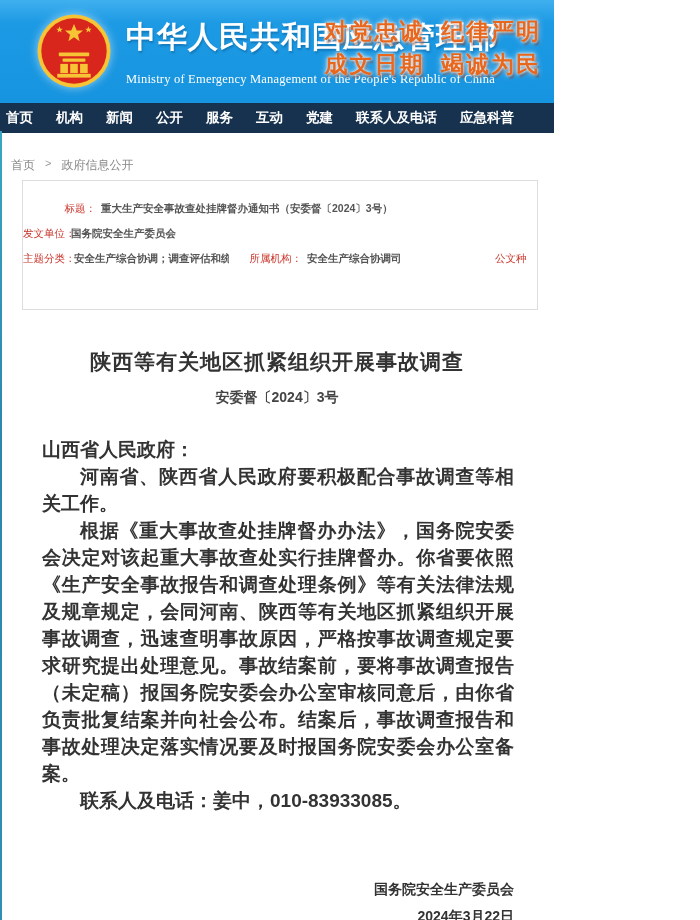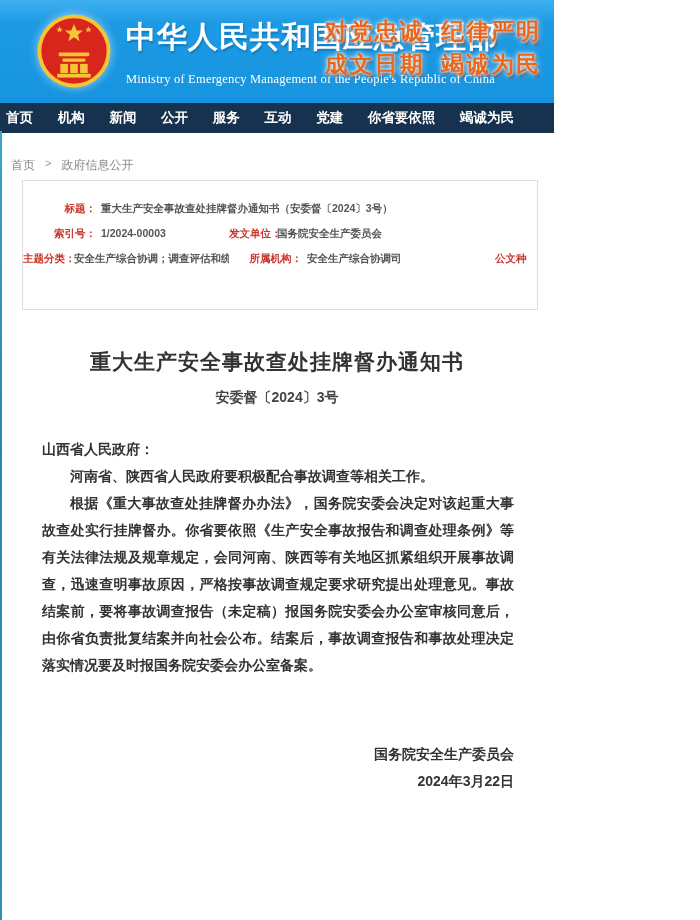--- a/index.html
+++ b/index.html
@@ -36,29 +36,29 @@
       display:flex;align-items:flex-start;gap:10px;}
   .crumb{cursor:pointer;}
   .crumb-sep{font-size:11px;color:#999;}
 
   
   .meta-card{margin:3px 16px 0 22px;border:1px solid #ddd;background:#fff;
       padding:15px 10px 13px 0;font-size:10.5px;}
   .meta-row{display:grid;grid-template-columns:206px 266px 1fr;height:25px;align-items:center;}
   .meta-row.single{grid-template-columns:1fr;}
   .meta-cell{white-space:nowrap;overflow:hidden;}
-  .lbl{display:inline-block;text-align:right;font-weight:bold;color:var(--label-red,#c9352b);}
+  .lbl{display:inline-block;text-align:right;font-weight:normal;color:var(--label-red,#c9352b);}
   .lbl.w1{width:73px;} .lbl.w2{width:46px;} .lbl.w3{width:43px;}
   .val{color:#555;font-weight:bold;margin-left:5px;}
 
   
   .doc-title{margin:38px 40px 0;text-align:center;font-size:21px;font-weight:bold;color:#333;
       letter-spacing:1px;}
   .doc-number{margin-top:13px;text-align:center;font-size:14px;font-weight:bold;color:#444;}
-  .doc-body{margin-top:29px;padding:0 40px 0 42px;font-size:14px;font-weight:bold;color:#333;
+  .doc-body{margin-top:29px;padding:0 40px 0 42px;font-size:19px;font-weight:bold;color:#333;
       line-height:27px;text-align:justify;}
   .doc-body p{margin:0;text-indent:2em;}
   .doc-body p.salutation{text-indent:0;}
   .signature{margin-top:62px;padding-right:40px;text-align:right;font-size:14px;font-weight:bold;
       color:#333;line-height:27px;}
 </style>
 </head>
 <body>
 
 <div class="page">
@@ -90,69 +90,67 @@
   </div>
 
   <div class="nav">
     <span class="nav-item">首页</span>
     <span class="nav-item">机构</span>
     <span class="nav-item">新闻</span>
     <span class="nav-item">公开</span>
     <span class="nav-item">服务</span>
     <span class="nav-item">互动</span>
     <span class="nav-item">党建</span>
-    <span class="nav-item">你省要依照</span>
-    <span class="nav-item">竭诚为民</span>
+    <span class="nav-item">联系人及电话</span>
+    <span class="nav-item">应急科普</span>
   </div>
 
   <div class="edge-line"></div>
 
   <div class="breadcrumb">
     <span class="crumb">首页</span>
     <span class="crumb-sep">&gt;</span>
     <span class="crumb">政府信息公开</span>
   </div>
 
   <div class="meta-card">
     <div class="meta-row single">
       <div class="meta-cell">
         <span class="lbl w1">标题：</span><span class="val">重大生产安全事故查处挂牌督办通知书（安委督〔2024〕3号）</span>
       </div>
     </div>
     <div class="meta-row">
-      <div class="meta-cell">
-        <span class="lbl w1">索引号：</span><span class="val">1/2024-00003</span>
-      </div>
       <div class="meta-cell">
         <span class="lbl w3">发文单位：</span><span class="val">国务院安全生产委员会</span>
       </div>
     </div>
     <div class="meta-row">
       <div class="meta-cell">
         <span class="lbl w2">主题分类：</span><span class="val">安全生产综合协调；调查评估和统计</span>
       </div>
       <div class="meta-cell">
         <span class="lbl w1">所属机构：</span><span class="val">安全生产综合协调司</span>
       </div>
       <div class="meta-cell">
         <span class="lbl w3">公文种类：</span><span class="val">通知</span>
       </div>
     </div>
     <div class="meta-row">
       <div class="meta-cell"></div>
     </div>
   </div>
 
-  <h2 class="doc-title">重大生产安全事故查处挂牌督办通知书</h2>
+  <h2 class="doc-title">陕西等有关地区抓紧组织开展事故调查</h2>
   <div class="doc-number">安委督〔2024〕3号</div>
 
   <div class="doc-body">
     <p class="salutation">山西省人民政府：</p>
     <p>河南省、陕西省人民政府要积极配合事故调查等相关工作。</p>
     <p>根据《重大事故查处挂牌督办办法》，国务院安委会决定对该起重大事故查处实行挂牌督办。你省要依照《生产安全事故报告和调查处理条例》等有关法律法规及规章规定，会同河南、陕西等有关地区抓紧组织开展事故调查，迅速查明事故原因，严格按事故调查规定要求研究提出处理意见。事故结案前，要将事故调查报告（未定稿）报国务院安委会办公室审核同意后，由你省负责批复结案并向社会公布。结案后，事故调查报告和事故处理决定落实情况要及时报国务院安委会办公室备案。</p>
+    <p>联系人及电话：姜中，010-83933085。</p>
   </div>
 
   <div class="signature">
     <div>国务院安全生产委员会</div>
     <div>2024年3月22日</div>
   </div>
 
 </div>
 
 </body></html>

